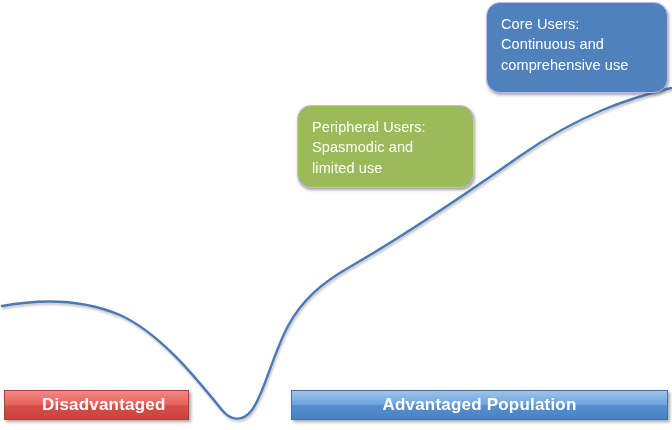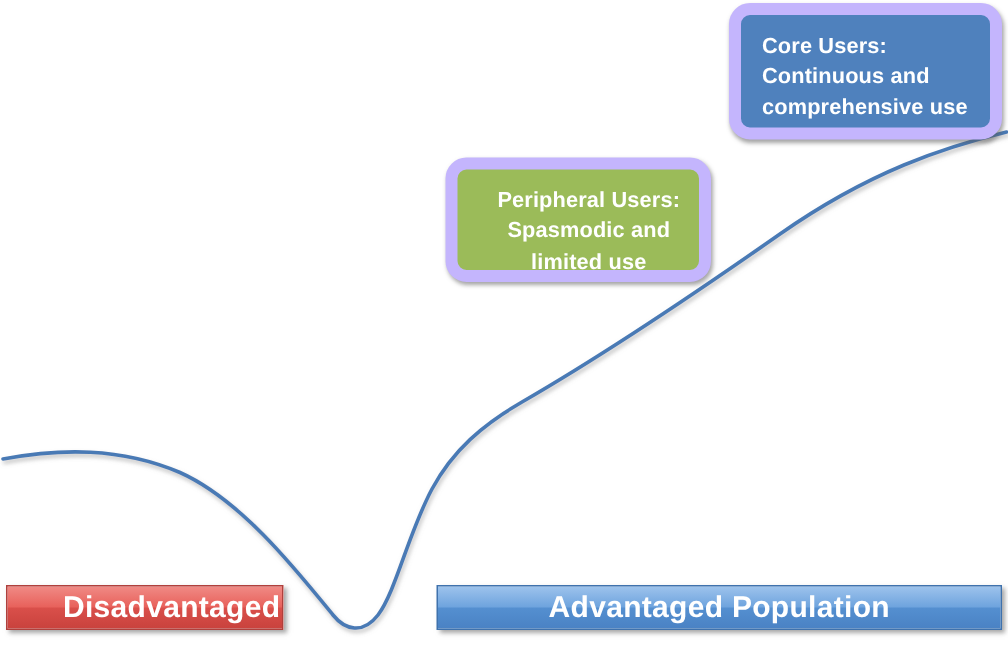--- a/index.html
+++ b/index.html
@@ -22,60 +22,59 @@
     left: 0;
     top: 0;
     width: 672px;
     height: 430px;
   }
   .callout {
     position: absolute;
     box-sizing: border-box;
     border-radius: 14px;
     color: #ffffff;
-    font-weight: bold;
+    font-weight: normal;
     font-size: 14.5px;
     line-height: 1.40;
     padding: 11px 0 0 14px;
-    border: 8px solid #c4b5fd;
+    border: 1px solid #c4b5fd;
     box-shadow: 1px 2px 3px rgba(90,90,90,0.55);
     white-space: pre-line;
     letter-spacing: 0.1px;
   }
   #callout-excluded {
     left: 8px;
     top: 207px;
     width: 182px;
     height: 92px;
     background: #c0504d;
   }
   #callout-peripheral {
     left: 297px;
     top: 105px;
     width: 177px;
     height: 83px;
     background: #9bbb59;
-    text-align: center;
   }
   #callout-core {
     left: 486px;
     top: 2px;
     width: 182px;
     height: 91px;
     background: #4f81bd;
   }
   .axis-bar {
     position: absolute;
     box-sizing: border-box;
     display: flex;
     align-items: center;
     justify-content: center;
     color: #ffffff;
     font-weight: bold;
-    font-size: 20px;
+    font-size: 17px;
     letter-spacing: 0.2px;
     box-shadow: 2px 2px 3px rgba(110,110,110,0.6);
     text-align: right;
   }
   #bar-disadvantaged {
     left: 4px;
     top: 390px;
     width: 185px;
     height: 30px;
     background: linear-gradient(to bottom, #f08a85 0%, #e8625c 48%, #d94f4a 52%, #c9423d 100%);

